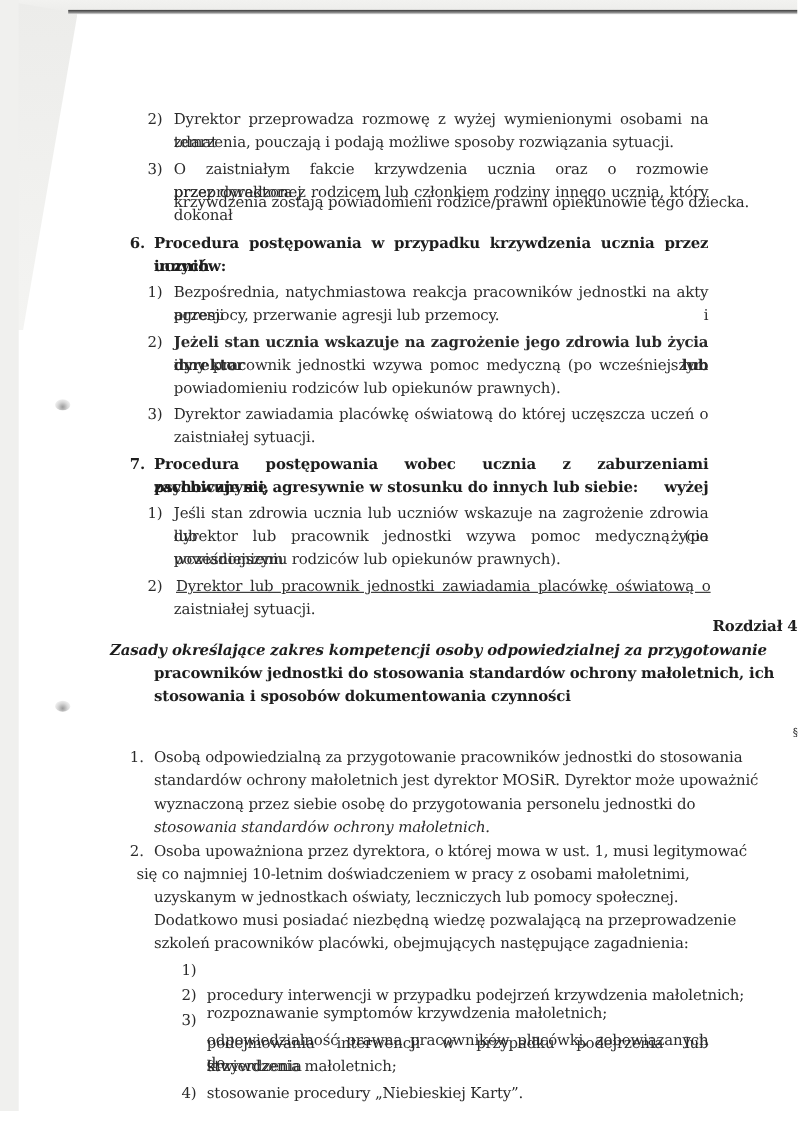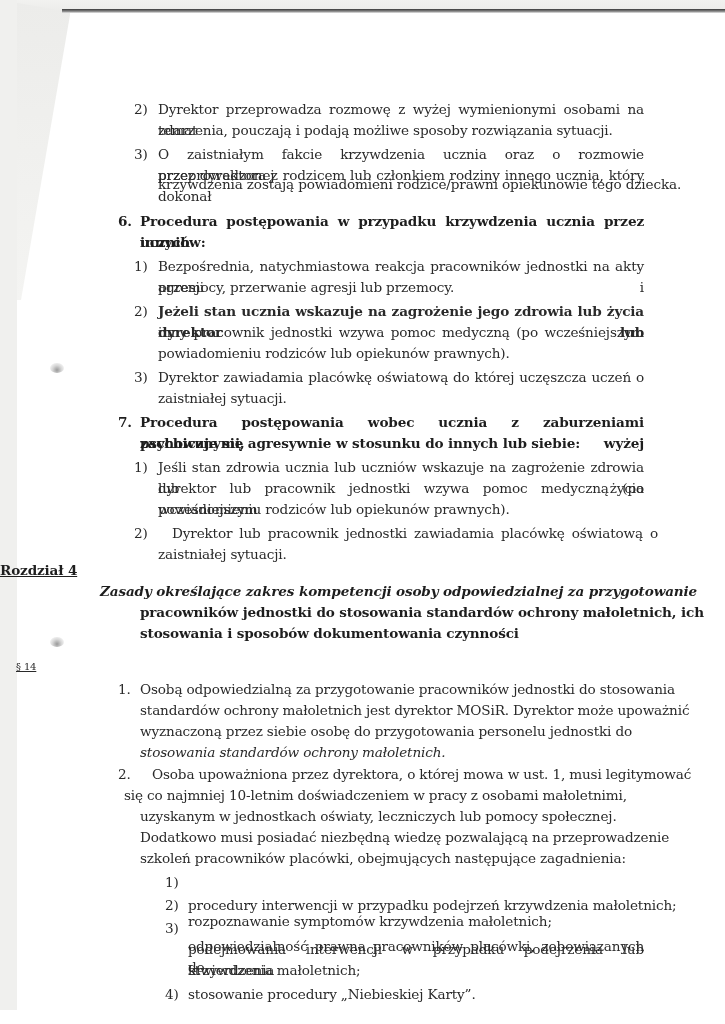--- a/index.html
+++ b/index.html
@@ -30,21 +30,21 @@
     .punch-hole {
       position: absolute; width: 14px; height: 10px; border-radius: 50%;
       background: radial-gradient(ellipse at 50% 70%, #9a9a9a 0%, #d6d6d6 45%, #f2f2f2 75%, transparent 80%);
     }
 
     .text { font-size: 13.6px; line-height: 21px; letter-spacing: -0.15px; }
     .line { position: absolute; white-space: nowrap; }
     .justify { text-align: justify; text-align-last: justify; white-space: normal; }
     .bold { font-weight: bold; color: #1e1e1e; }
     .num { position: absolute; }
-    .center { text-align: left; text-decoration: underline; }
+    .center { text-align: right; }
   </style>
 </head>
 <body>
 
 <div class="scan-top"></div>
 <div class="scan-corner"></div>
 <div class="scan-left"></div>
 <div class="scan-edge"></div>
 <div class="punch-hole" style="left:50px; top:363px;"></div>
 <div class="punch-hole" style="left:50px; top:637px;"></div>
@@ -87,42 +87,42 @@
     <span class="num bold" style="left:118px; top:412px;">7.</span>
     <div class="line bold justify" style="left:140px; top:412px; width:504px;">Procedura postępowania wobec ucznia z zaburzeniami psychicznymi, wyżej</div>
     <div class="line bold" style="left:140px; top:433px;">zachowuje się agresywnie w stosunku do innych lub siebie:</div>
 
     <span class="num" style="left:134px; top:457px;">1)</span>
     <div class="line justify" style="left:158px; top:457px; width:486px;">Jeśli stan zdrowia ucznia lub uczniów wskazuje na zagrożenie zdrowia lub życia</div>
     <div class="line justify" style="left:158px; top:478px; width:486px;">dyrektor lub pracownik jednostki wzywa pomoc medyczną (po wcześniejszym</div>
     <div class="line" style="left:158px; top:499px;">powiadomieniu rodziców lub opiekunów prawnych).</div>
 
     <span class="num" style="left:134px; top:523px;">2)</span>
-    <div class="line justify" style="left:172px; top:523px; width:486px;">Dyrektor lub pracownik jednostki zawiadamia placówkę oświatową o</div>
+    <div class="line justify" style="left:160px; top:523px; width:486px;text-decoration:underline;">Dyrektor lub pracownik jednostki zawiadamia placówkę oświatową o</div>
     <div class="line" style="left:158px; top:544px;">zaistniałej sytuacji.</div>
   </div>
 
   <div>
     <div class="line bold center" style="left:0; width:725px; top:560px;">Rozdział 4</div>
     <div class="line bold" style="left:100px; top:581px;font-style:italic;">Zasady określające zakres kompetencji osoby odpowiedzialnej za przygotowanie</div>
     <div class="line bold" style="left:140px; top:602px;">pracowników jednostki do stosowania standardów ochrony małoletnich, ich</div>
     <div class="line bold" style="left:140px; top:623px;">stosowania i sposobów dokumentowania czynności</div>
   </div>
 
   <div>
     <div class="line center" style="left:16px; width:725px; top:656px; font-size:10px;">§ 14</div>
 
     <span class="num" style="left:118px; top:679px;">1.</span>
     <div class="line" style="left:140px; top:679px;">Osobą odpowiedzialną za przygotowanie pracowników jednostki do stosowania</div>
     <div class="line" style="left:140px; top:700px;">standardów ochrony małoletnich jest dyrektor MOSiR. Dyrektor może upoważnić</div>
     <div class="line" style="left:140px; top:721px;">wyznaczoną przez siebie osobę do przygotowania personelu jednostki do</div>
     <div class="line" style="left:140px; top:742px;font-style:italic;">stosowania standardów ochrony małoletnich.</div>
 
     <span class="num" style="left:118px; top:764px;">2.</span>
-    <div class="line" style="left:152px; top:764px;text-align:center;">Osoba upoważniona przez dyrektora, o której mowa w ust. 1, musi legitymować</div>
+    <div class="line" style="left:140px; top:764px;text-align:center;">Osoba upoważniona przez dyrektora, o której mowa w ust. 1, musi legitymować</div>
     <div class="line" style="left:124px; top:785px;">się co najmniej 10-letnim doświadczeniem w pracy z osobami małoletnimi,</div>
     <div class="line" style="left:140px; top:806px;">uzyskanym w jednostkach oświaty, leczniczych lub pomocy społecznej.</div>
     <div class="line" style="left:140px; top:827px;">Dodatkowo musi posiadać niezbędną wiedzę pozwalającą na przeprowadzenie</div>
     <div class="line" style="left:140px; top:848px;">szkoleń pracowników placówki, obejmujących następujące zagadnienia:</div>
 
     <span class="num" style="left:165px; top:872px;">1)</span>
     <div class="line" style="left:188px; top:872px;margin-top:39px;">rozpoznawanie symptomów krzywdzenia małoletnich;</div>
 
     <span class="num" style="left:165px; top:895px;">2)</span>
     <div class="line" style="left:188px; top:895px;">procedury interwencji w przypadku podejrzeń krzywdzenia małoletnich;</div>

